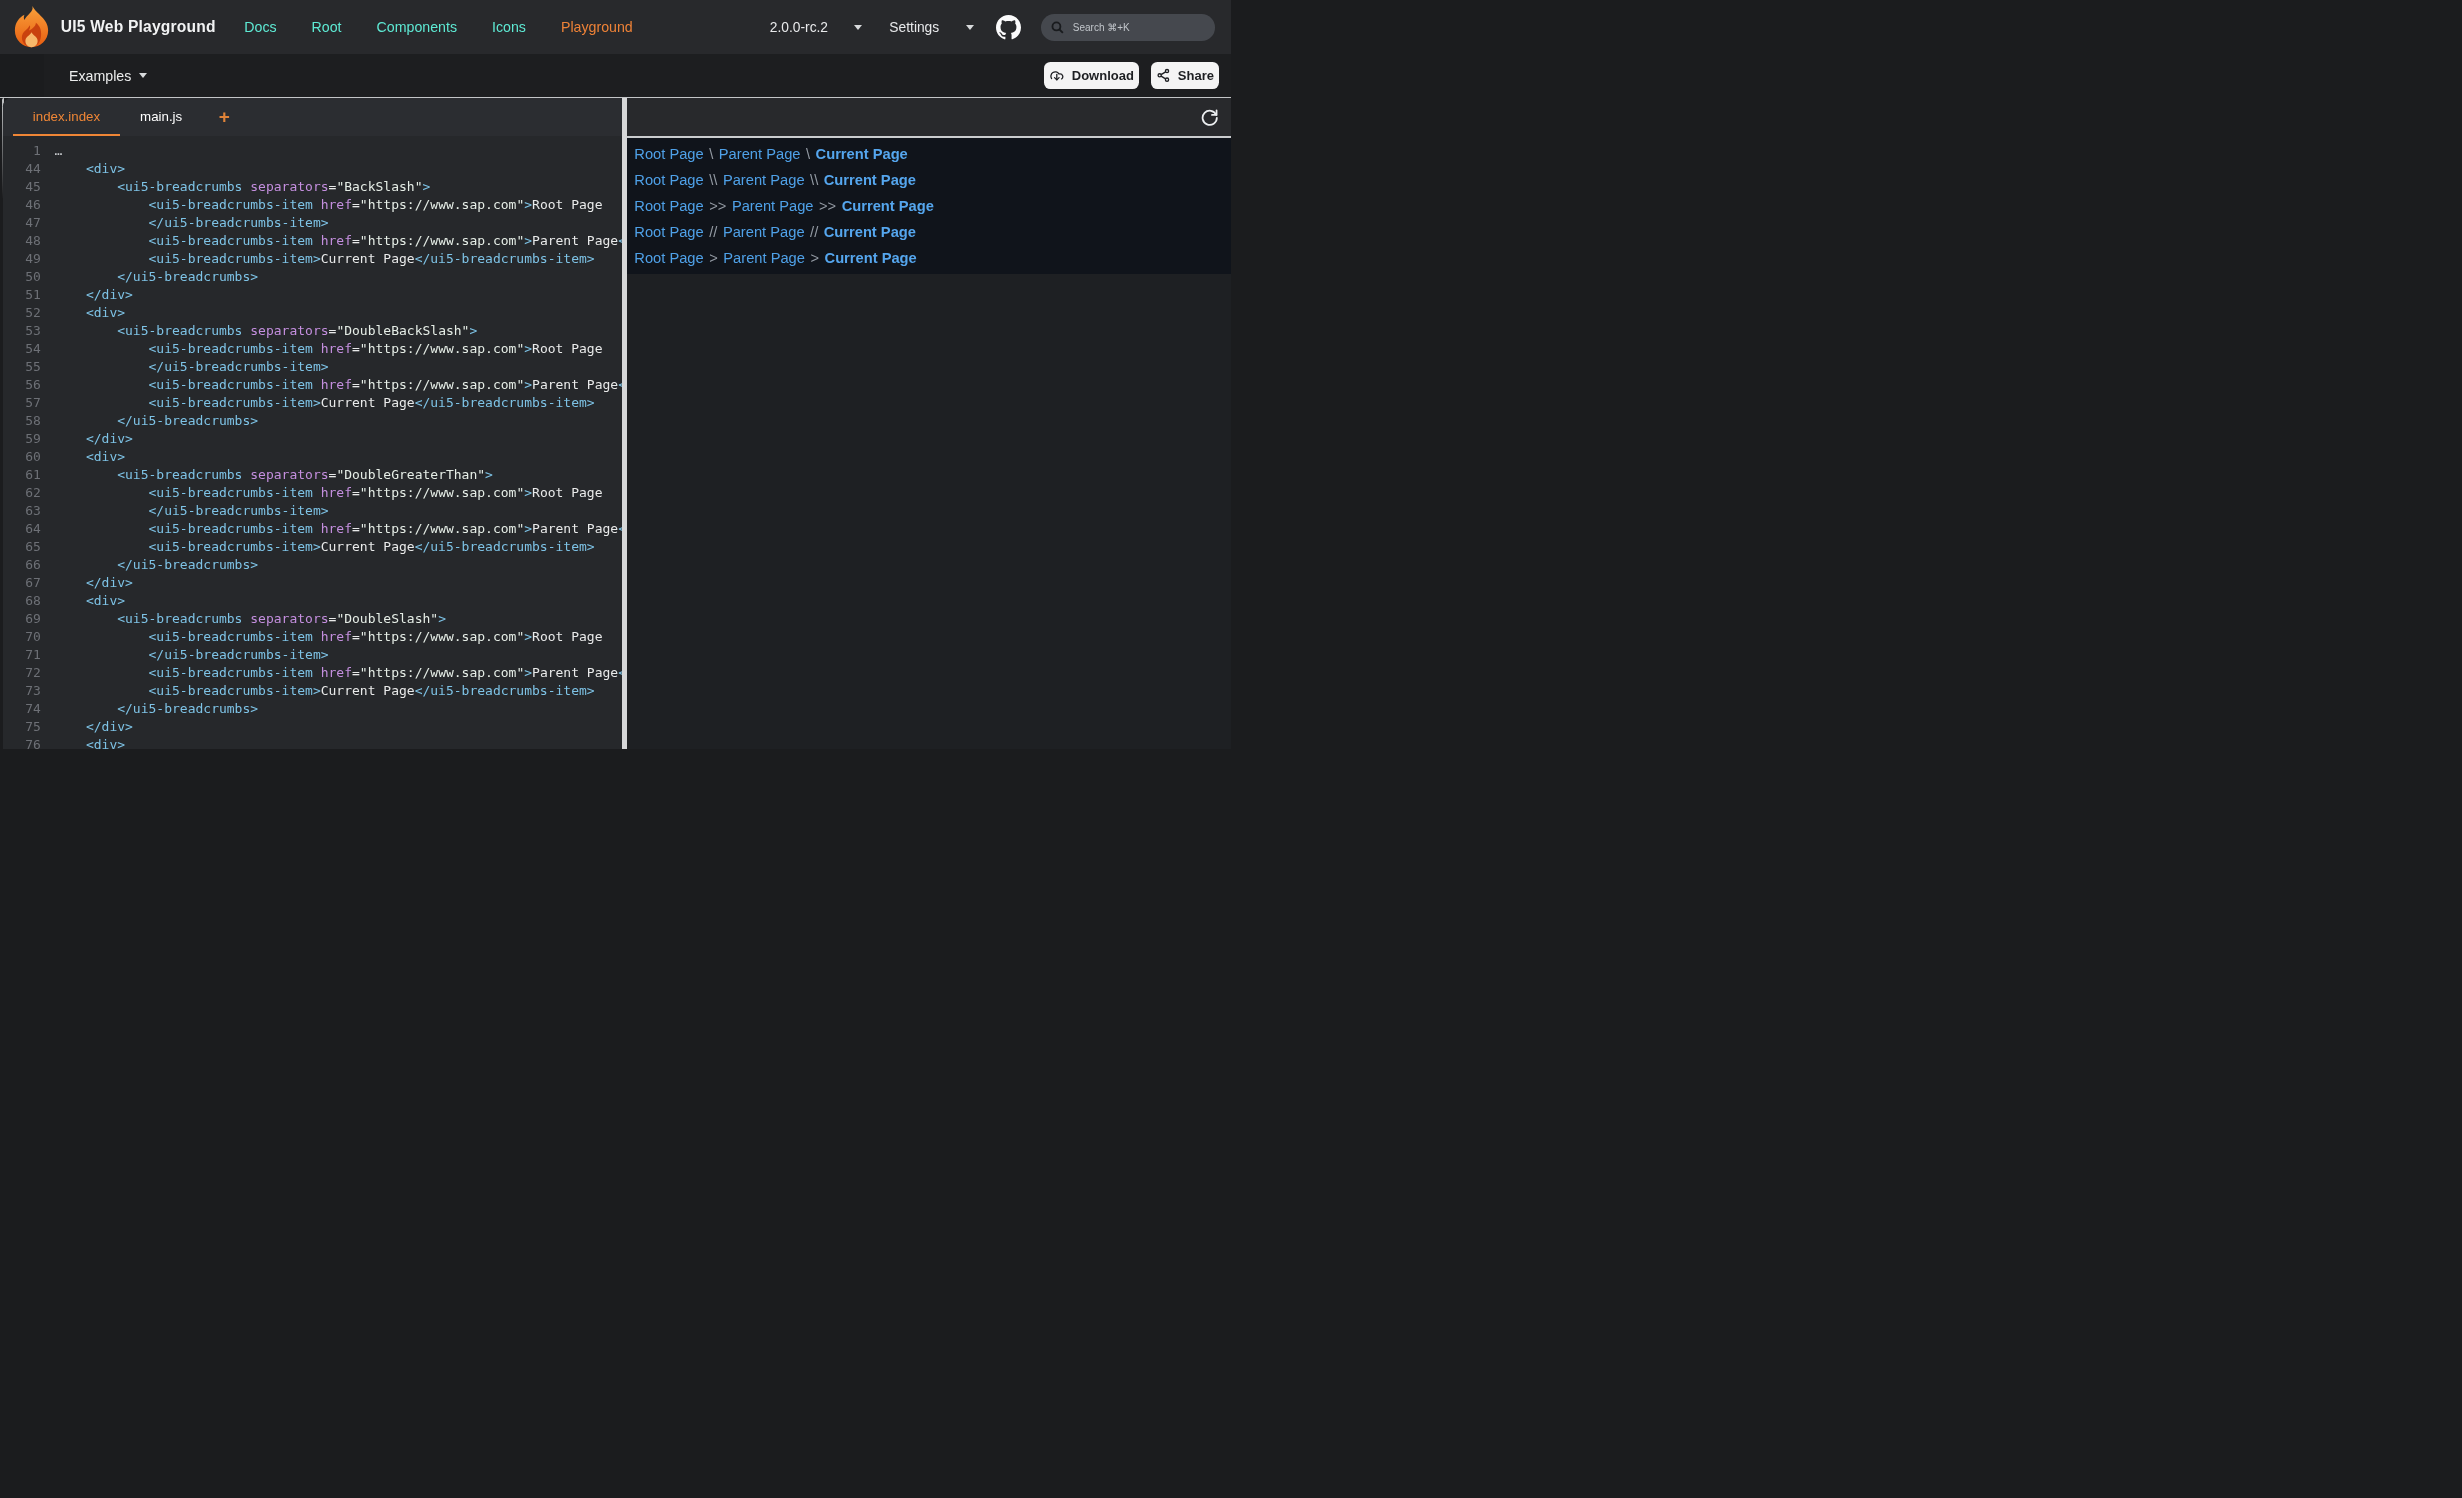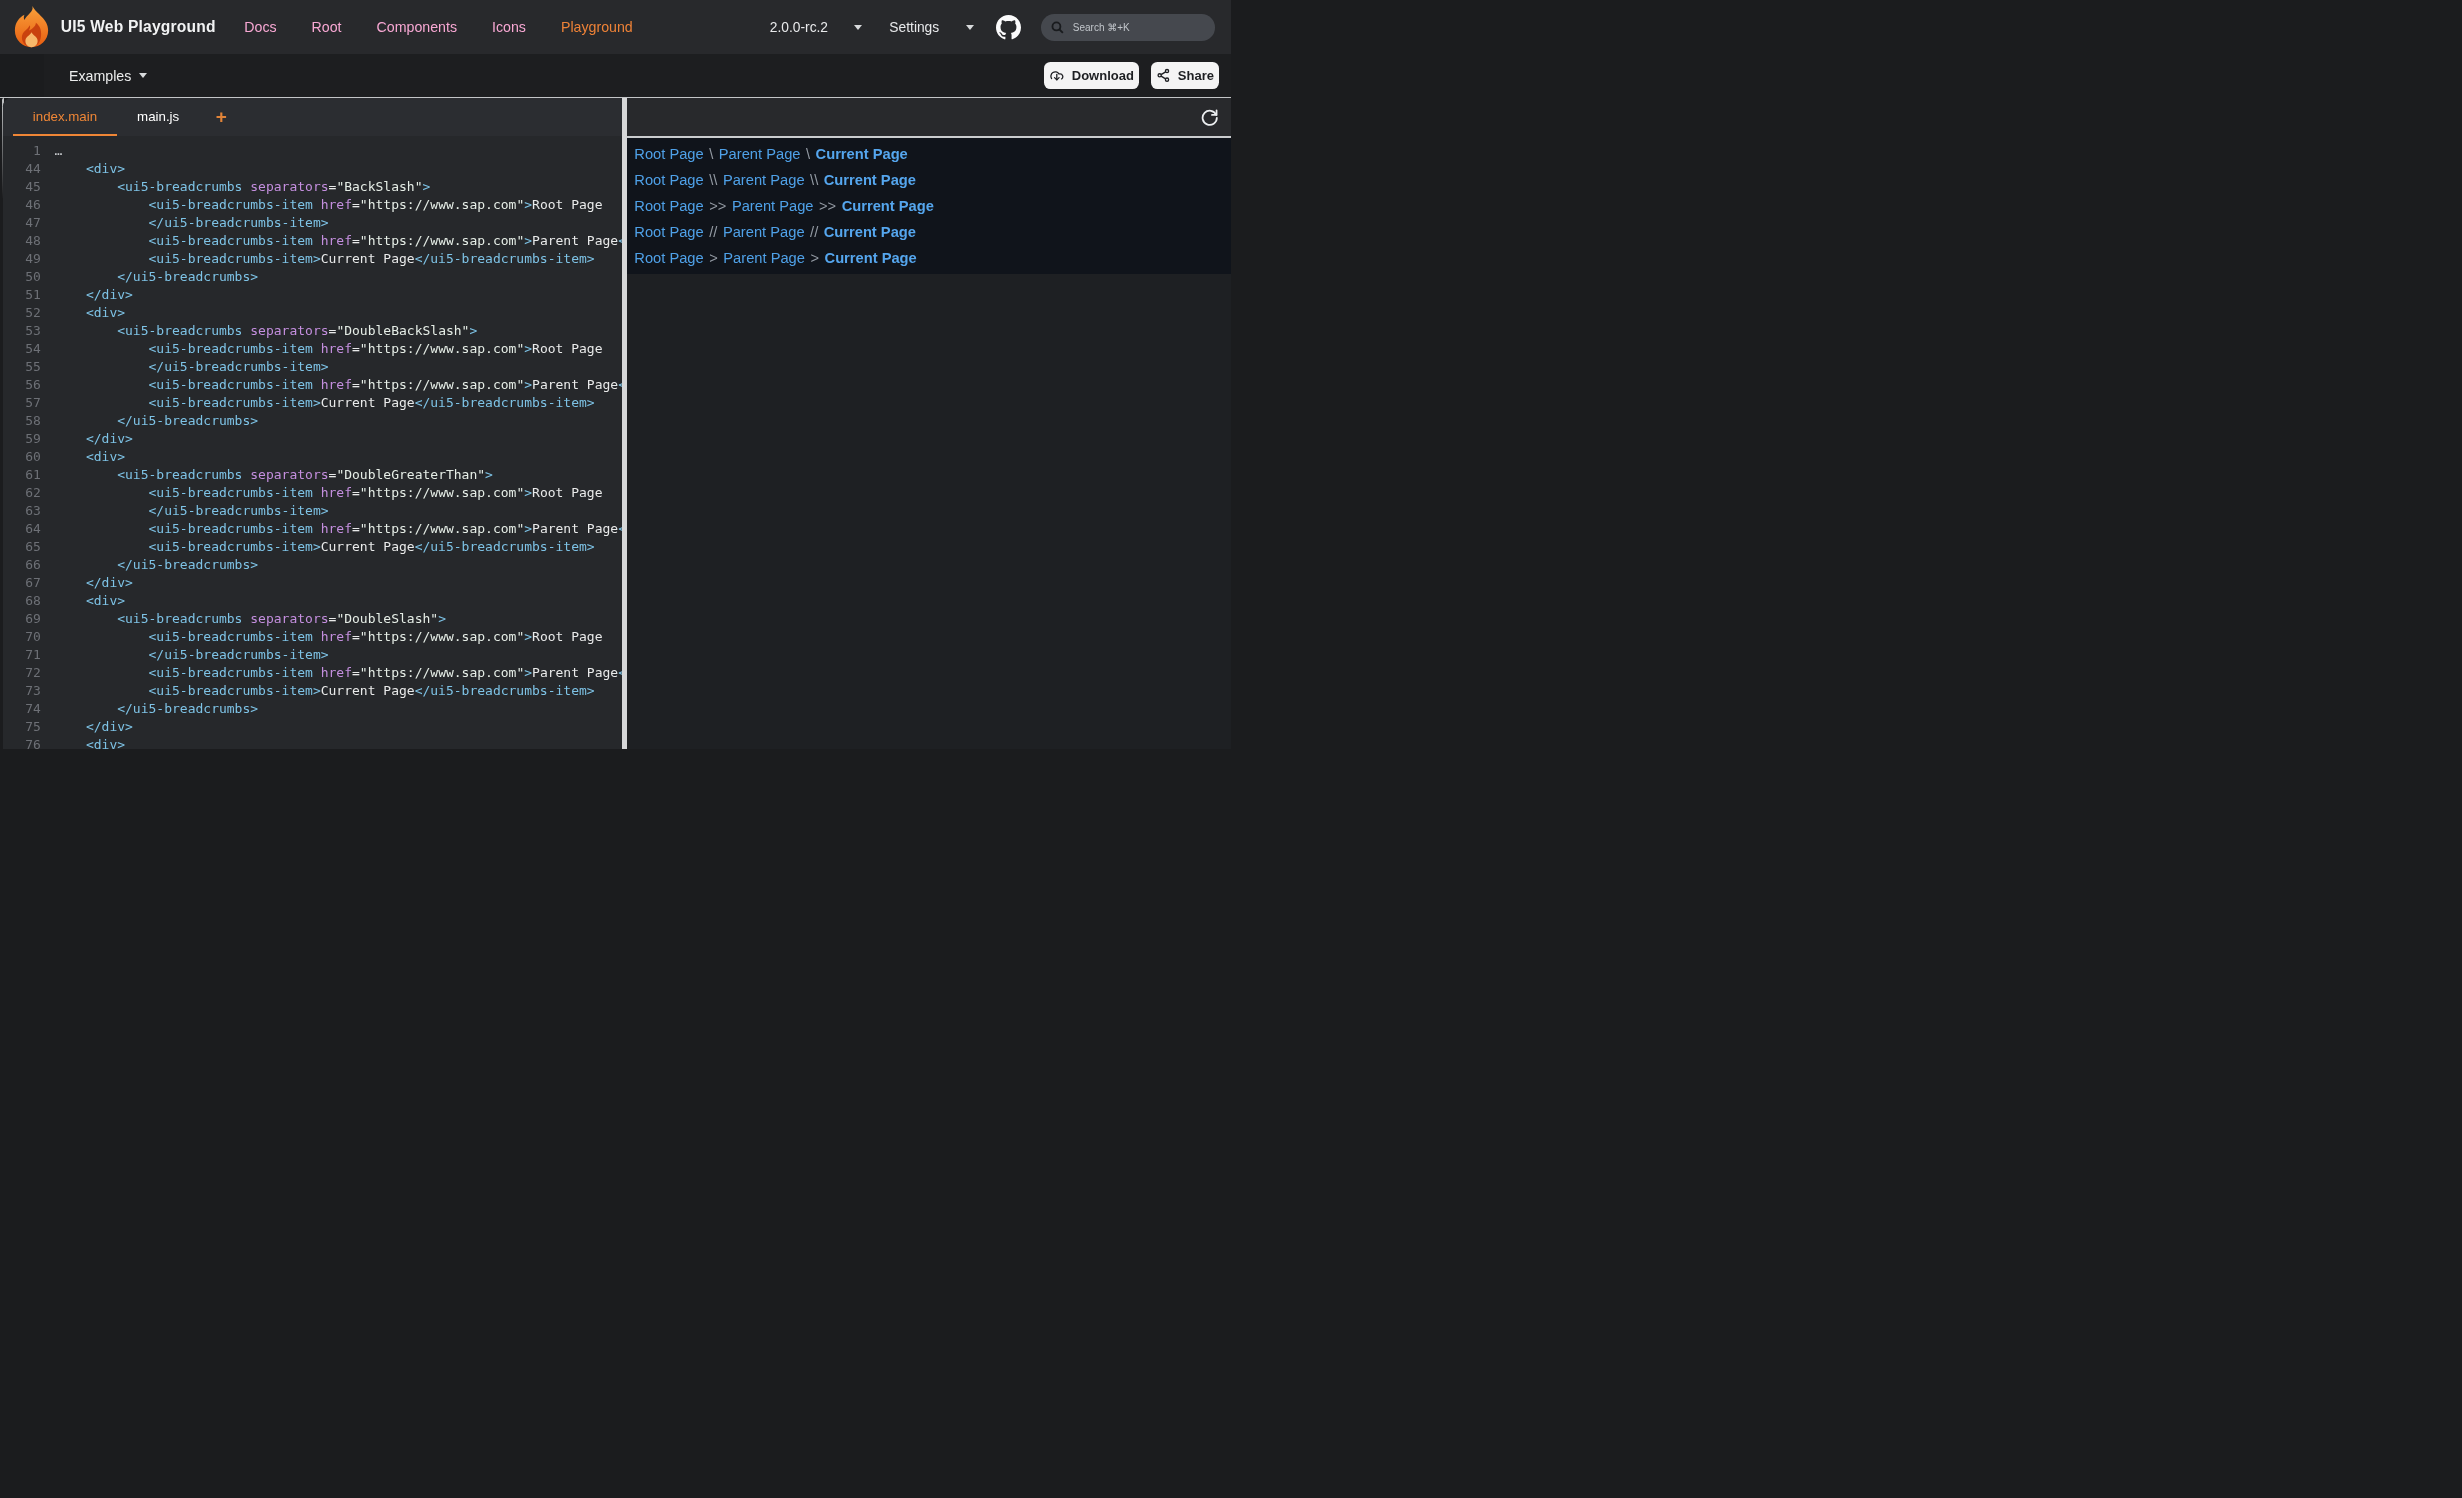--- a/index.html
+++ b/index.html
@@ -10,21 +10,21 @@
     position:relative;
   }
   
   .header {
     position:absolute; top:0; left:0; right:0; height:54px;
     background:#28292c; display:flex; align-items:center; padding:0 16.5px 0 13.8px;
   }
   .logo { width:35px; height:42px; margin-right:12px; flex:0 0 auto; cursor:pointer; }
   .brand { font-size:15.6px; font-weight:bold; color:#f2f3f4; letter-spacing:0.2px; white-space:nowrap; cursor:pointer; }
   .nav { display:flex; gap:35px; margin-left:28.5px; align-items:center; }
-  .nav-item { font-size:14.2px; color:#f9a8d4; cursor:pointer; white-space:nowrap; }
+  .nav-item { font-size:14.2px; color:#5eead4; cursor:pointer; white-space:nowrap; }
   .nav-item.active { color:#ee8237; }
   .header-spacer { flex:1; }
   .hbtn { display:flex; align-items:center; color:#e8e9eb; font-size:13.8px; cursor:pointer; white-space:nowrap;gap:19px; }
   .caret { width:0; height:0; border-left:4.6px solid transparent; border-right:4.6px solid transparent;
            border-top:5.5px solid #d8dadc; margin-left:7.3px; display:inline-block; }
   .version-btn { margin-right:27px; }
   .settings-btn { margin-right:22px; }
   .gh { width:25px; height:25px; margin-right:20px; cursor:pointer; flex:0 0 auto; }
   .search {
     width:174px; height:27px; background:#45484e; border-radius:13.3px;
@@ -168,21 +168,21 @@
     <span>Share</span>
   </button>
 </div>
 
 <div class="playground">
   <div class="corner-glow"></div>
 
   <div class="editor-pane">
     <div class="tab-bar">
       <div style="display:flex;">
-          <div class="tab active">index.main</div>
+          <div class="tab active">index.index</div>
           <div class="tab">main.js</div>
         </div>
       <div class="add-tab">+</div>
     </div>
     <div class="code-area"><div class="cl"><span class="ln">1</span><span><span class="tk-f">…</span></span></div><div class="cl"><span class="ln">44</span><span>    <span class="tk-t">&lt;div&gt;</span></span></div><div class="cl"><span class="ln">45</span><span>        <span class="tk-t">&lt;ui5-breadcrumbs</span><span class="tk-p"> </span><span class="tk-a">separators</span><span class="tk-p">=</span><span class="tk-s">"BackSlash"</span><span class="tk-t">&gt;</span></span></div><div class="cl"><span class="ln">46</span><span>            <span class="tk-t">&lt;ui5-breadcrumbs-item</span><span class="tk-p"> </span><span class="tk-a">href</span><span class="tk-p">=</span><span class="tk-s">"https://www.sap.com"</span><span class="tk-t">&gt;</span><span class="tk-p">Root Page</span></span></div><div class="cl"><span class="ln">47</span><span>            <span class="tk-t">&lt;/ui5-breadcrumbs-item&gt;</span></span></div><div class="cl"><span class="ln">48</span><span>            <span class="tk-t">&lt;ui5-breadcrumbs-item</span><span class="tk-p"> </span><span class="tk-a">href</span><span class="tk-p">=</span><span class="tk-s">"https://www.sap.com"</span><span class="tk-t">&gt;</span><span class="tk-p">Parent Page</span><span class="tk-t">&lt;/</span></span></div><div class="cl"><span class="ln">49</span><span>            <span class="tk-t">&lt;ui5-breadcrumbs-item&gt;</span><span class="tk-p">Current Page</span><span class="tk-t">&lt;/ui5-breadcrumbs-item&gt;</span></span></div><div class="cl"><span class="ln">50</span><span>        <span class="tk-t">&lt;/ui5-breadcrumbs&gt;</span></span></div><div class="cl"><span class="ln">51</span><span>    <span class="tk-t">&lt;/div&gt;</span></span></div><div class="cl"><span class="ln">52</span><span>    <span class="tk-t">&lt;div&gt;</span></span></div><div class="cl"><span class="ln">53</span><span>        <span class="tk-t">&lt;ui5-breadcrumbs</span><span class="tk-p"> </span><span class="tk-a">separators</span><span class="tk-p">=</span><span class="tk-s">"DoubleBackSlash"</span><span class="tk-t">&gt;</span></span></div><div class="cl"><span class="ln">54</span><span>            <span class="tk-t">&lt;ui5-breadcrumbs-item</span><span class="tk-p"> </span><span class="tk-a">href</span><span class="tk-p">=</span><span class="tk-s">"https://www.sap.com"</span><span class="tk-t">&gt;</span><span class="tk-p">Root Page</span></span></div><div class="cl"><span class="ln">55</span><span>            <span class="tk-t">&lt;/ui5-breadcrumbs-item&gt;</span></span></div><div class="cl"><span class="ln">56</span><span>            <span class="tk-t">&lt;ui5-breadcrumbs-item</span><span class="tk-p"> </span><span class="tk-a">href</span><span class="tk-p">=</span><span class="tk-s">"https://www.sap.com"</span><span class="tk-t">&gt;</span><span class="tk-p">Parent Page</span><span class="tk-t">&lt;/</span></span></div><div class="cl"><span class="ln">57</span><span>            <span class="tk-t">&lt;ui5-breadcrumbs-item&gt;</span><span class="tk-p">Current Page</span><span class="tk-t">&lt;/ui5-breadcrumbs-item&gt;</span></span></div><div class="cl"><span class="ln">58</span><span>        <span class="tk-t">&lt;/ui5-breadcrumbs&gt;</span></span></div><div class="cl"><span class="ln">59</span><span>    <span class="tk-t">&lt;/div&gt;</span></span></div><div class="cl"><span class="ln">60</span><span>    <span class="tk-t">&lt;div&gt;</span></span></div><div class="cl"><span class="ln">61</span><span>        <span class="tk-t">&lt;ui5-breadcrumbs</span><span class="tk-p"> </span><span class="tk-a">separators</span><span class="tk-p">=</span><span class="tk-s">"DoubleGreaterThan"</span><span class="tk-t">&gt;</span></span></div><div class="cl"><span class="ln">62</span><span>            <span class="tk-t">&lt;ui5-breadcrumbs-item</span><span class="tk-p"> </span><span class="tk-a">href</span><span class="tk-p">=</span><span class="tk-s">"https://www.sap.com"</span><span class="tk-t">&gt;</span><span class="tk-p">Root Page</span></span></div><div class="cl"><span class="ln">63</span><span>            <span class="tk-t">&lt;/ui5-breadcrumbs-item&gt;</span></span></div><div class="cl"><span class="ln">64</span><span>            <span class="tk-t">&lt;ui5-breadcrumbs-item</span><span class="tk-p"> </span><span class="tk-a">href</span><span class="tk-p">=</span><span class="tk-s">"https://www.sap.com"</span><span class="tk-t">&gt;</span><span class="tk-p">Parent Page</span><span class="tk-t">&lt;/</span></span></div><div class="cl"><span class="ln">65</span><span>            <span class="tk-t">&lt;ui5-breadcrumbs-item&gt;</span><span class="tk-p">Current Page</span><span class="tk-t">&lt;/ui5-breadcrumbs-item&gt;</span></span></div><div class="cl"><span class="ln">66</span><span>        <span class="tk-t">&lt;/ui5-breadcrumbs&gt;</span></span></div><div class="cl"><span class="ln">67</span><span>    <span class="tk-t">&lt;/div&gt;</span></span></div><div class="cl"><span class="ln">68</span><span>    <span class="tk-t">&lt;div&gt;</span></span></div><div class="cl"><span class="ln">69</span><span>        <span class="tk-t">&lt;ui5-breadcrumbs</span><span class="tk-p"> </span><span class="tk-a">separators</span><span class="tk-p">=</span><span class="tk-s">"DoubleSlash"</span><span class="tk-t">&gt;</span></span></div><div class="cl"><span class="ln">70</span><span>            <span class="tk-t">&lt;ui5-breadcrumbs-item</span><span class="tk-p"> </span><span class="tk-a">href</span><span class="tk-p">=</span><span class="tk-s">"https://www.sap.com"</span><span class="tk-t">&gt;</span><span class="tk-p">Root Page</span></span></div><div class="cl"><span class="ln">71</span><span>            <span class="tk-t">&lt;/ui5-breadcrumbs-item&gt;</span></span></div><div class="cl"><span class="ln">72</span><span>            <span class="tk-t">&lt;ui5-breadcrumbs-item</span><span class="tk-p"> </span><span class="tk-a">href</span><span class="tk-p">=</span><span class="tk-s">"https://www.sap.com"</span><span class="tk-t">&gt;</span><span class="tk-p">Parent Page</span><span class="tk-t">&lt;/</span></span></div><div class="cl"><span class="ln">73</span><span>            <span class="tk-t">&lt;ui5-breadcrumbs-item&gt;</span><span class="tk-p">Current Page</span><span class="tk-t">&lt;/ui5-breadcrumbs-item&gt;</span></span></div><div class="cl"><span class="ln">74</span><span>        <span class="tk-t">&lt;/ui5-breadcrumbs&gt;</span></span></div><div class="cl"><span class="ln">75</span><span>    <span class="tk-t">&lt;/div&gt;</span></span></div><div class="cl"><span class="ln">76</span><span>    <span class="tk-t">&lt;div&gt;</span></span></div></div>
   </div>
 
   <div class="splitter"></div>
 
   <div class="preview-pane">

